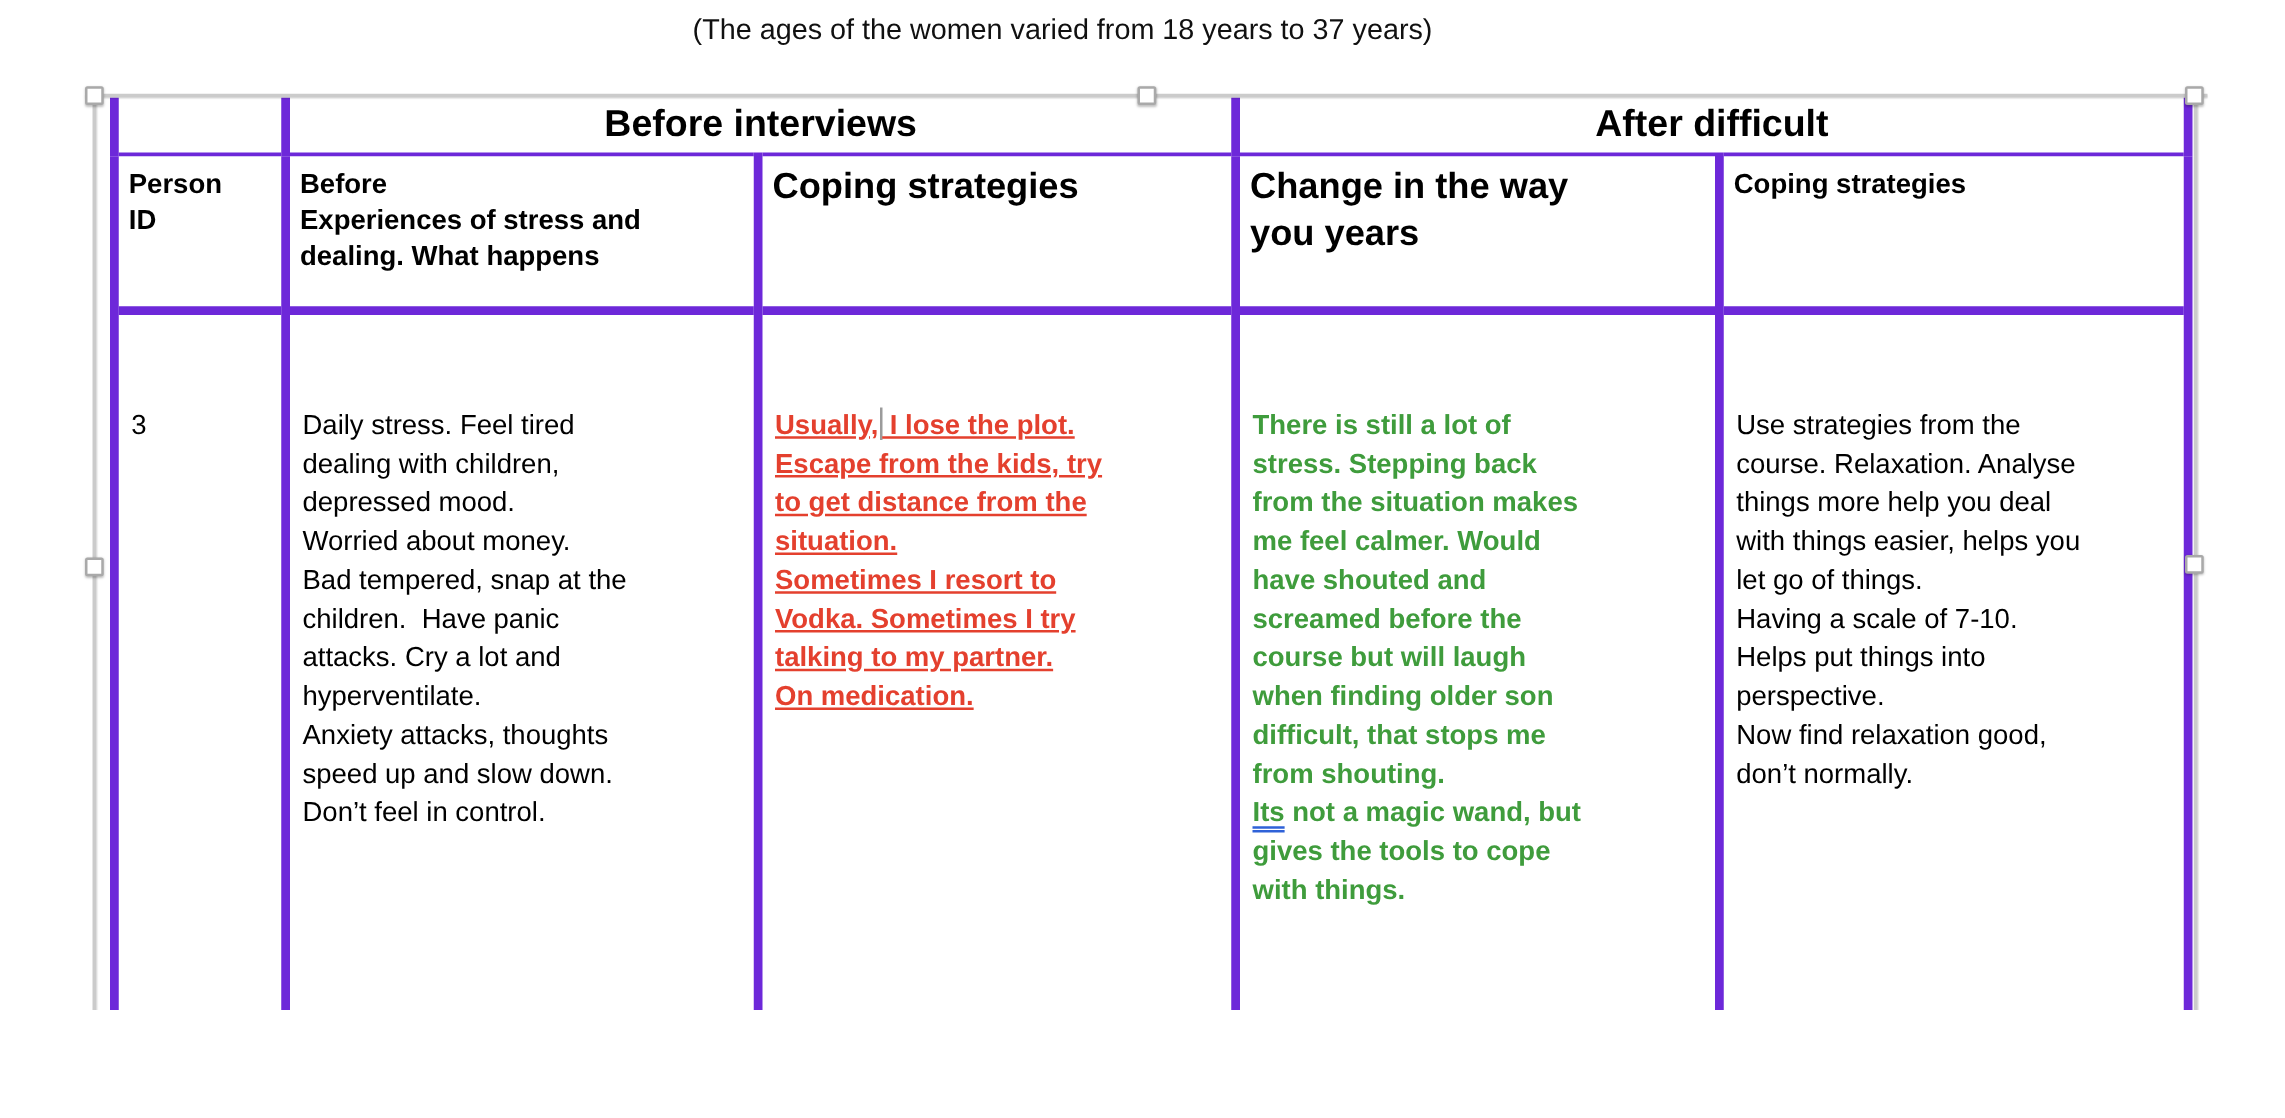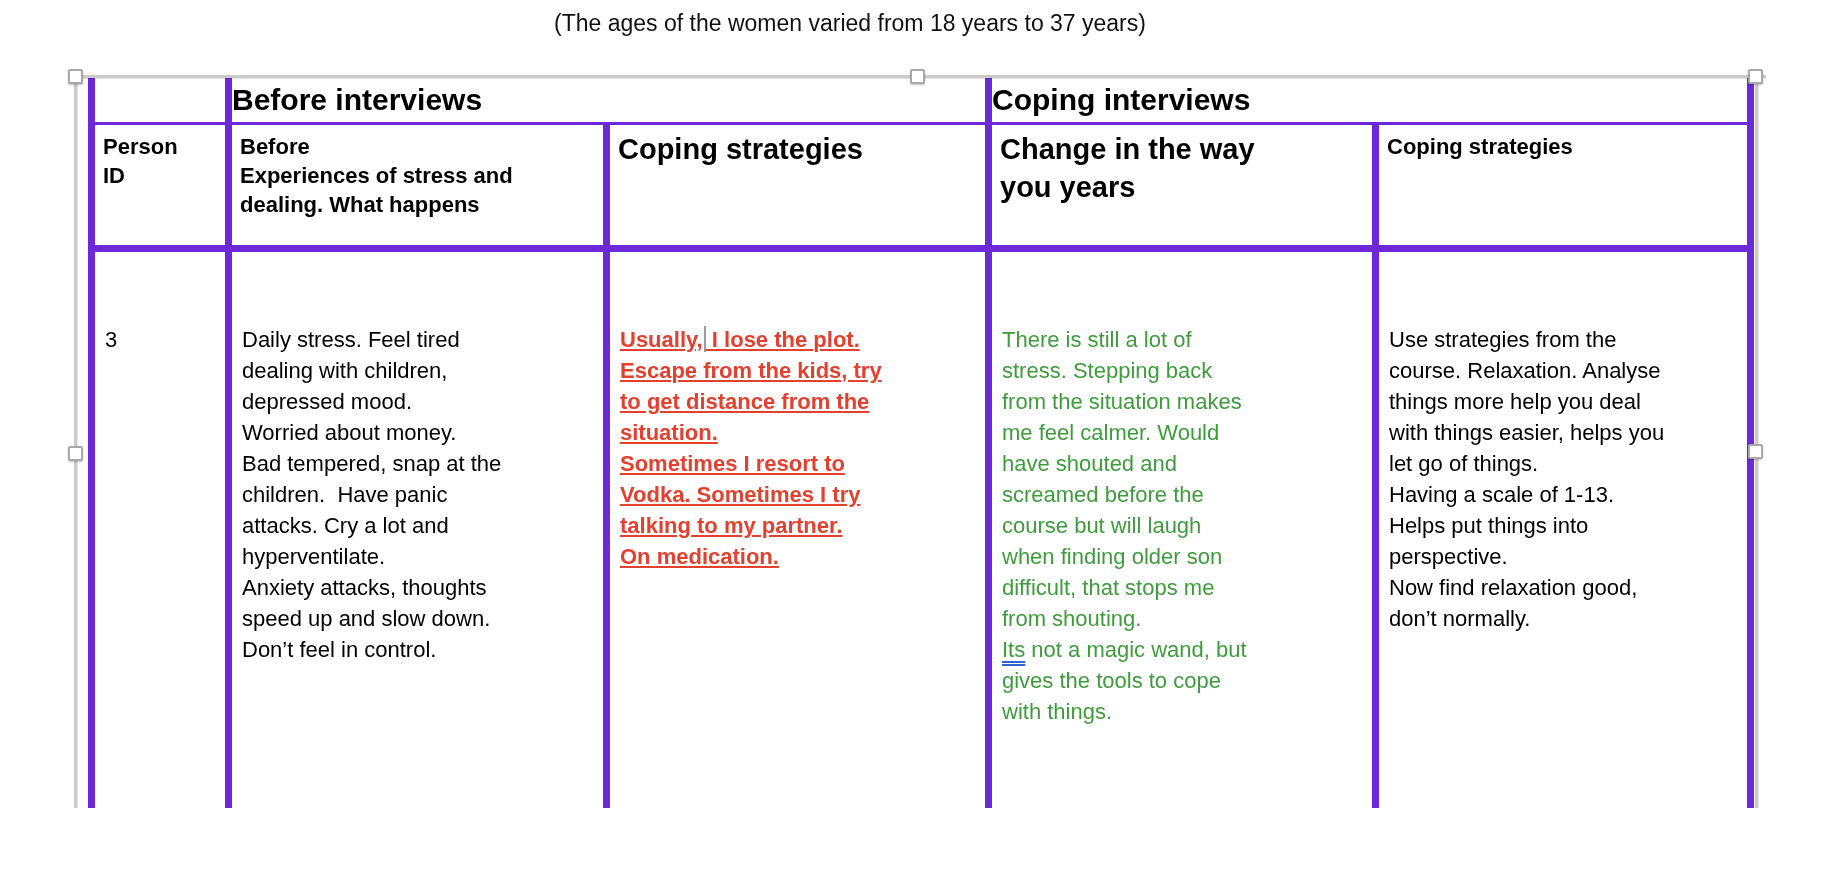--- a/index.html
+++ b/index.html
@@ -26,41 +26,41 @@
     border:7px solid #6d28d9;
     vertical-align:top;
     box-sizing:border-box;
     overflow:hidden;
   }
   tr.r1{height:45px;}
   tr.r2{height:125px;}
   tr.r3{height:574px;}
   tr.r1 td{
     border-top:none;border-bottom-width:3px;
-    text-align:left;font-weight:700;
+    text-align:center;font-weight:700;
     font-size:30px;line-height:44px;padding:0;
     white-space:pre-wrap;
   }
   tr.r2 td{
     border-top-width:3px;border-bottom-width:3px;
     font-weight:700;font-size:22px;line-height:29px;
     padding:7px 8px 6px 8px;white-space:pre-wrap;
   }
   tr.r2 td.big{
     font-size:29px;line-height:38px;padding-top:5px;
   }
   tr.r3 td{
     border-bottom-width:3px;
     font-size:22px;line-height:31px;
     padding:72px 10px 10px 10px;
     white-space:pre-wrap;
   }
   td.id-cell{padding-top:60px;padding-left:8px;}
   td.red-cell{color:var(--red,#e4402e);font-weight:700;text-decoration:underline;}
-  td.green-cell{color:var(--green,#3f9c3c);font-weight:400;}
+  td.green-cell{color:var(--green,#3f9c3c);font-weight:700;}
   .grammar{
     text-decoration-line:underline;
     text-decoration-style:double;
     text-decoration-color:var(--grammar_blue,#2f62d8);
     text-underline-offset:4px;
   }
   .caret{
     display:inline-block;width:2px;height:26px;
     background:#9b9b9b;vertical-align:-5px;margin-left:1px;
   }
@@ -94,21 +94,21 @@
         <col style="width:137px">
         <col style="width:378px">
         <col style="width:382px">
         <col style="width:387px">
         <col style="width:375px">
       </colgroup>
       <tbody>
           <tr class="r1">
         <td></td>
         <td colspan="2">Before interviews</td>
-        <td colspan="2">Coping interviews</td>
+        <td colspan="2">After difficult</td>
       </tr>
       <tr class="r2">
         <td>Person
 ID</td>
         <td>Before
 Experiences of stress and
 dealing. What happens</td>
         <td class="big">Coping strategies</td>
         <td class="big">Change in the way
 you years</td>
@@ -146,21 +146,21 @@
 difficult, that stops me
 from shouting.
 </span><span class="grammar">Its</span><span> not a magic wand, but
 gives the tools to cope
 with things.</span></td>
         <td>Use strategies from the
 course. Relaxation. Analyse
 things more help you deal
 with things easier, helps you
 let go of things.
-Having a scale of 1-13.
+Having a scale of 7-10.
 Helps put things into
 perspective.
 Now find relaxation good,
 don’t normally.</td>
       </tr>
     </tbody>
       </table>
   </div>
 
   <div class="sel-h sel-top"></div>

